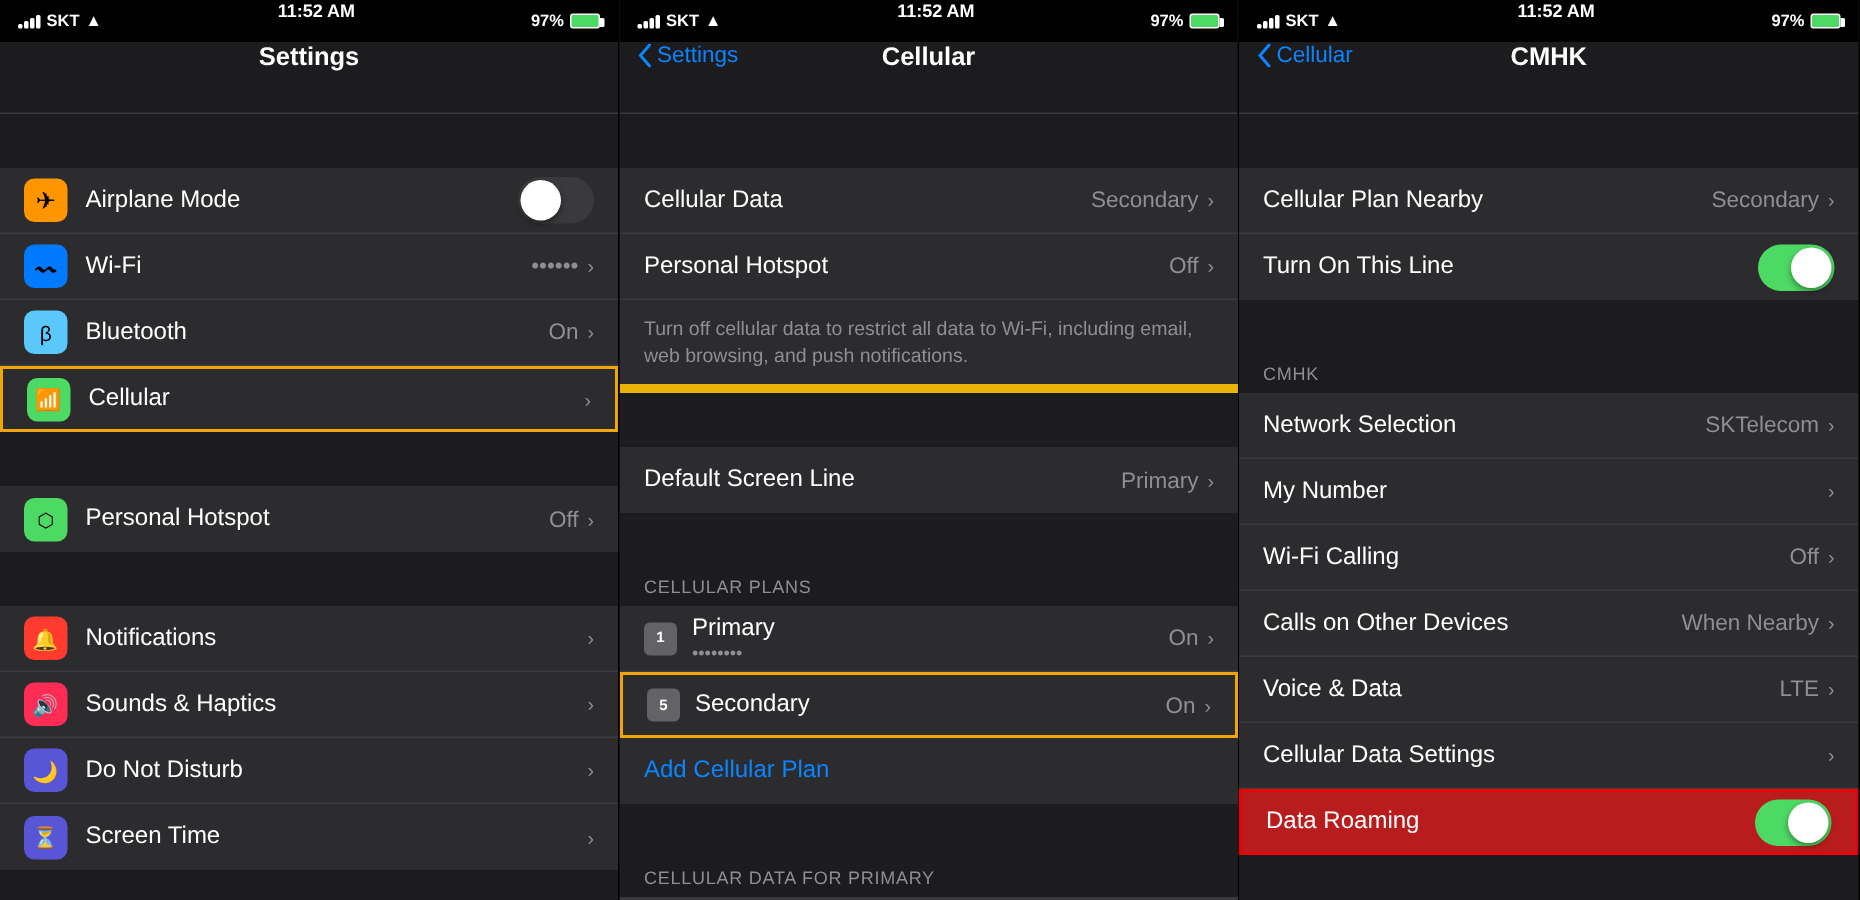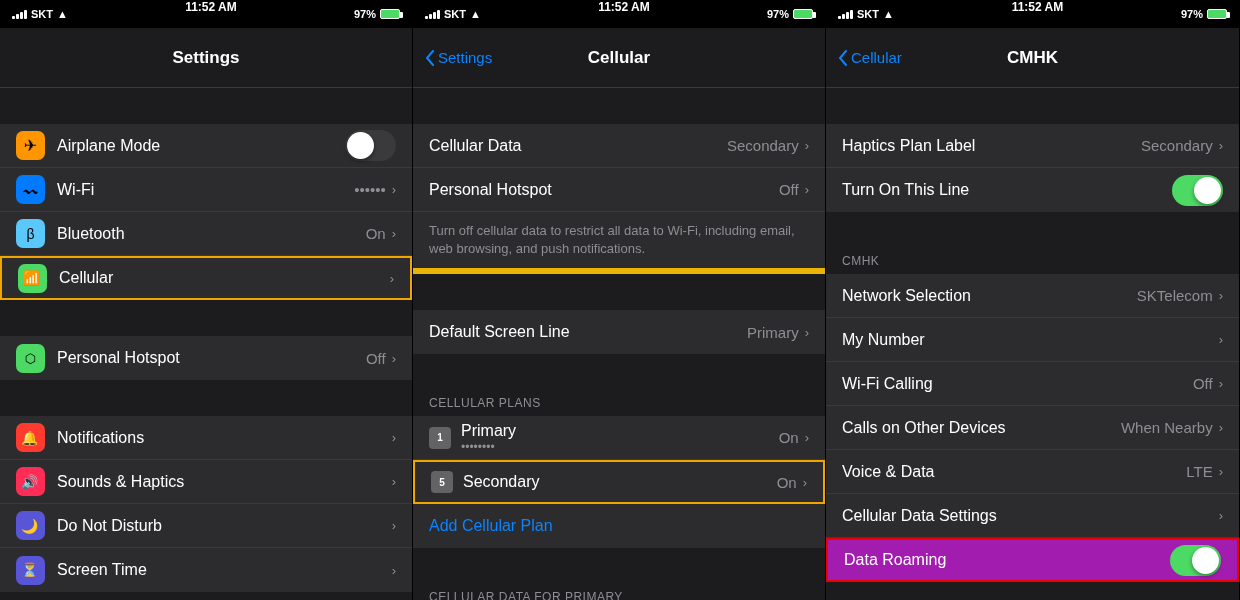--- a/index.html
+++ b/index.html
@@ -36,24 +36,24 @@
     .status-bar .center { color: #fff; font-size: 12px; font-weight: 600; }
     .status-bar .right { display: flex; align-items: center; gap: 4px; color: #fff; font-size: 11px; font-weight: 600; }
     .signal-bars { display: flex; align-items: flex-end; gap: 1px; height: 10px; }
     .signal-bars span { background: #fff; width: 3px; border-radius: 1px; }
     .wifi-icon { color: #fff; font-size: 11px; }
     .battery-icon { background: #4cd964; width: 20px; height: 10px; border-radius: 2px; border: 1px solid #fff; position: relative; }
     .battery-icon::after { content:''; position:absolute; right:-4px; top:2px; width:3px; height:6px; background:#fff; border-radius:0 1px 1px 0; }
 
     
     .nav-bar {
-      height: 60px;
+      height: 48px;
       background: #1c1c1e;
       display: flex;
-      align-items: center;
+      align-items: flex-start;
       justify-content: center;
       position: relative;
       border-bottom: 1px solid #3a3a3c;
       flex-shrink: 0;
     }
     .nav-bar .title { color: #fff; font-size: 17px; font-weight: 600; }
     .nav-bar .back-btn { position: absolute; left: 12px; color: #0a84ff; font-size: 15px; display: flex; align-items: center; gap: 3px; cursor: pointer; }
     .nav-bar .back-btn svg { width: 10px; height: 16px; }
 
     
@@ -66,21 +66,21 @@
       display: flex;
       align-items: center;
       padding: 0 16px;
       border-bottom: 1px solid #3a3a3c;
       background: #2c2c2e;
       cursor: pointer;
       position: relative;
     }
     .list-item:last-child { border-bottom: none; }
     .list-item.highlighted { border: 2px solid #f0a500; background: #2c2c2e; }
-    .list-item.highlighted-red { border: 2px solid #e00; background: #a21caf; }
+    .list-item.highlighted-red { border: 2px solid #e00; background: #b91c1c; }
 
     .item-icon {
       width: 29px; height: 29px;
       border-radius: 7px;
       display: flex; align-items: center; justify-content: center;
       margin-right: 12px;
       flex-shrink: 0;
       font-size: 16px;
     }
     .item-icon.orange { background: #ff9500; }
@@ -373,21 +373,21 @@
       <span>Cellular</span>
     </div>
     <span class="title">CMHK</span>
   </div>
 
   <div class="settings-list">
     <div class="group-gap"></div>
 
     <div class="list-group">
       <div class="list-item">
-        <span class="item-label">Haptics Plan Label</span>
+        <span class="item-label">Cellular Plan Nearby</span>
         <span class="item-value">Secondary</span>
         <span class="chevron">›</span>
       </div>
       <div class="list-item">
         <span class="item-label">Turn On This Line</span>
         <div class="toggle on">
           <div class="toggle-knob"></div>
         </div>
       </div>
     </div>

